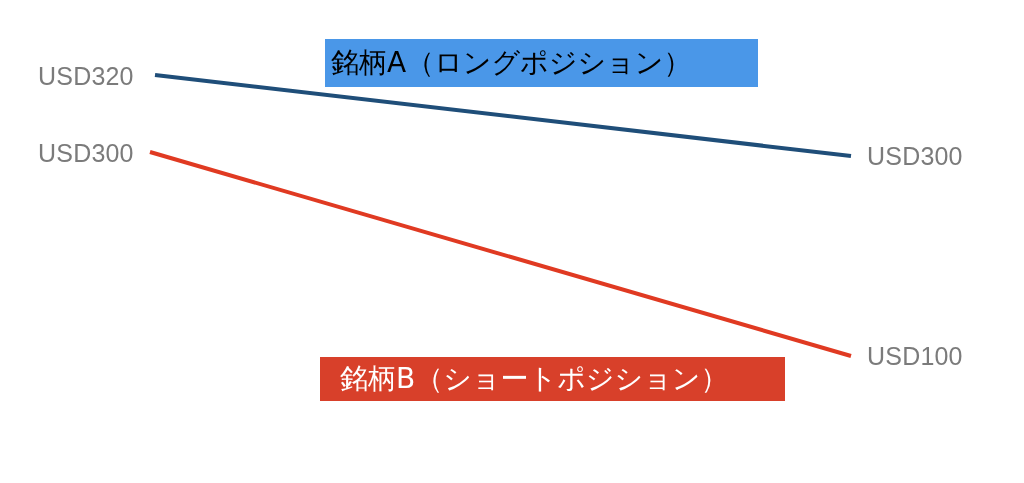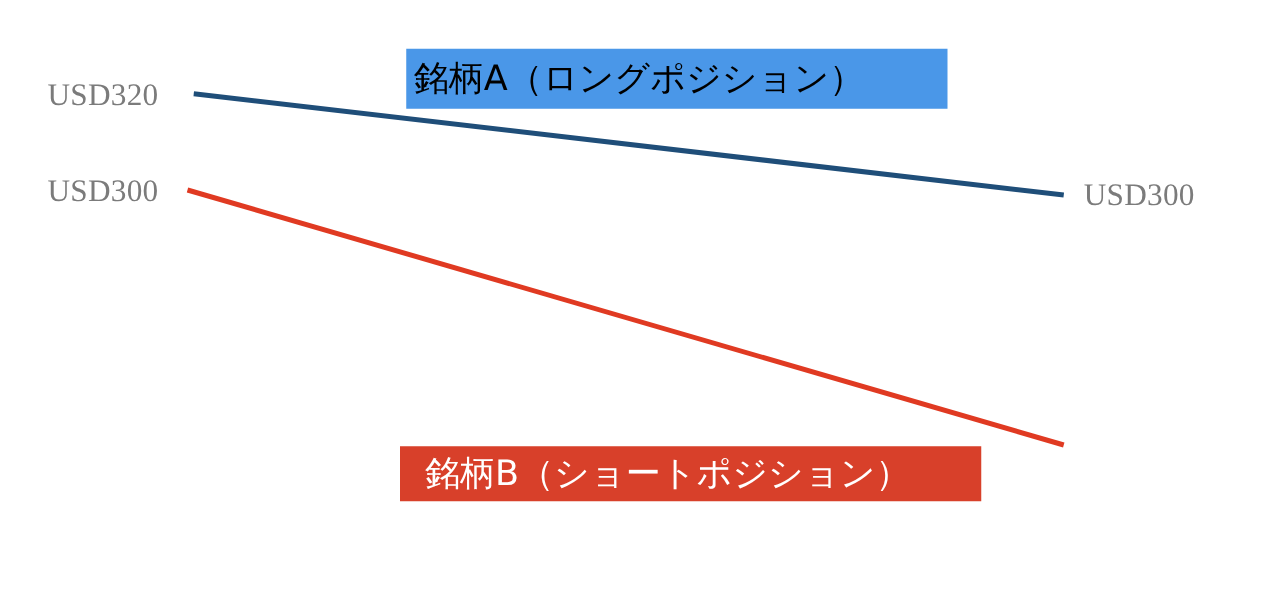--- a/index.html
+++ b/index.html
@@ -20,21 +20,21 @@
   }
   #chart-svg {
     position: absolute;
     left: 0;
     top: 0;
     width: 1024px;
     height: 483px;
   }
   .axis-label {
     position: absolute;
-    font-family: Liberation Serif, serif;
+    font-family: Liberation Sans, sans-serif;
     font-size: 25px;
     font-weight: 400;
     color: #7b7b7b;
     letter-spacing: 0.2px;
     white-space: nowrap;
     line-height: 1;
   }
   .series-label {
     position: absolute;
     font-family: "DejaVu Sans", "Liberation Sans", sans-serif;
@@ -66,18 +66,19 @@
     <line id="long-line" x1="155" y1="75" x2="851" y2="156" stroke="#1f4e79" stroke-width="4" stroke-linecap="butt"></line>
     <line id="short-line" x1="150" y1="152" x2="851" y2="356" stroke="#e03a22" stroke-width="4" stroke-linecap="butt"></line>
   </svg>
 
   <div class="axis-label" id="lbl-long-start" style="left: 38px; top: 64px; color: rgb(123, 123, 123);">USD320</div>
 
   <div class="axis-label" id="lbl-short-start" style="left: 38px; top: 141px; color: rgb(123, 123, 123);">USD300</div>
 
   <div class="axis-label" id="lbl-long-end" style="left: 867px; top: 144px; color: rgb(123, 123, 123);">USD300</div>
 
+  <div class="axis-label" id="lbl-short-end" style="left: 867px; top: 344px; color: rgb(123, 123, 123);">USD100</div>
 
   <div class="series-label" id="label-long" style="left: 325px; top: 39px; width: 433px; height: 48px; padding: 0px 6px; background: rgb(74, 151, 232); color: rgb(0, 0, 0);">銘柄A（ロングポジション）</div>
 
   <div class="series-label" id="label-short" style="left: 320px; top: 357px; width: 465px; height: 44px; padding: 0px 20px; background: rgb(216, 64, 42); color: rgb(255, 255, 255);">銘柄B（ショートポジション）</div>
 
 </div>
 
 </body></html>

